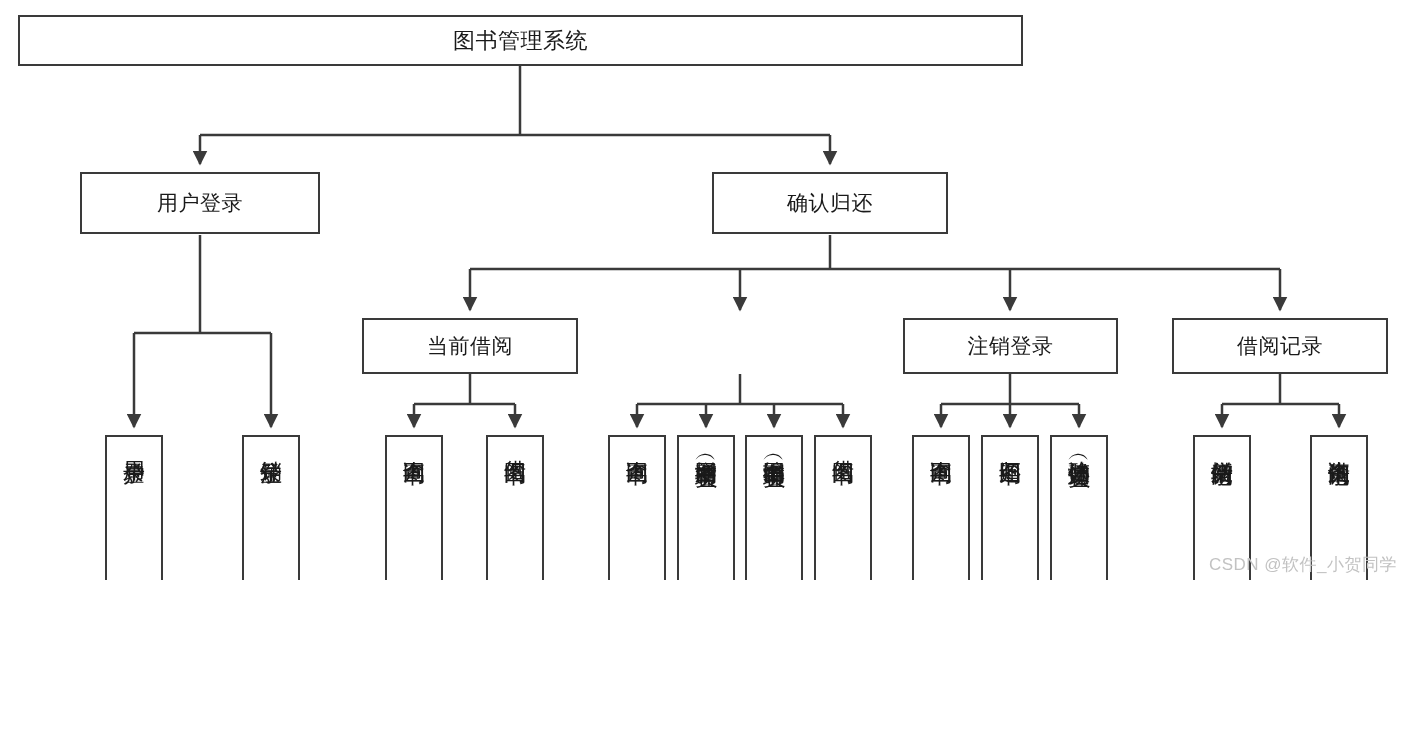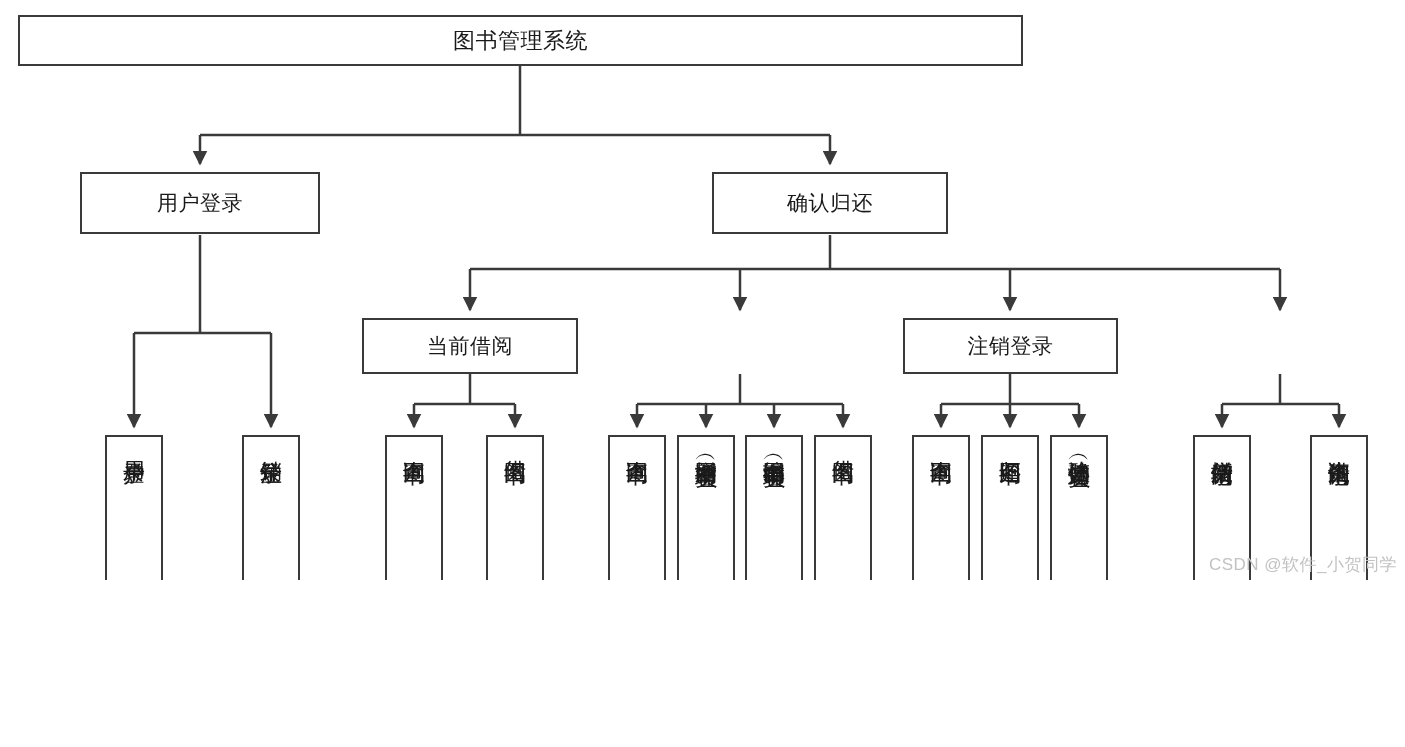--- a/index.html
+++ b/index.html
@@ -135,20 +135,23 @@
   <div class="node horizontal" style="left:712px; top:172px; width:236px; height:62px;">
     <span class="node-label">确认归还</span>
   </div>
 
   <div class="node horizontal" style="left:362px; top:318px; width:216px; height:56px;">
     <span class="node-label">当前借阅</span>
   </div>
   <div class="node horizontal" style="left:903px; top:318px; width:215px; height:56px;">
     <span class="node-label">注销登录</span>
   </div>
+  <div class="node horizontal" style="left:1172px; top:318px; width:216px; height:56px;">
+    <span class="node-label">借阅记录</span>
+  </div>
 
   <div class="node vertical" style="left:105px; top:435px; width:58px; height:298px;">
     <span class="node-label">用户登录</span>
   </div>
   <div class="node vertical" style="left:242px; top:435px; width:58px; height:298px;">
     <span class="node-label">注销登录</span>
   </div>
 
   <div class="node vertical" style="left:385px; top:435px; width:58px; height:298px;">
     <span class="node-label">查询图书</span>

